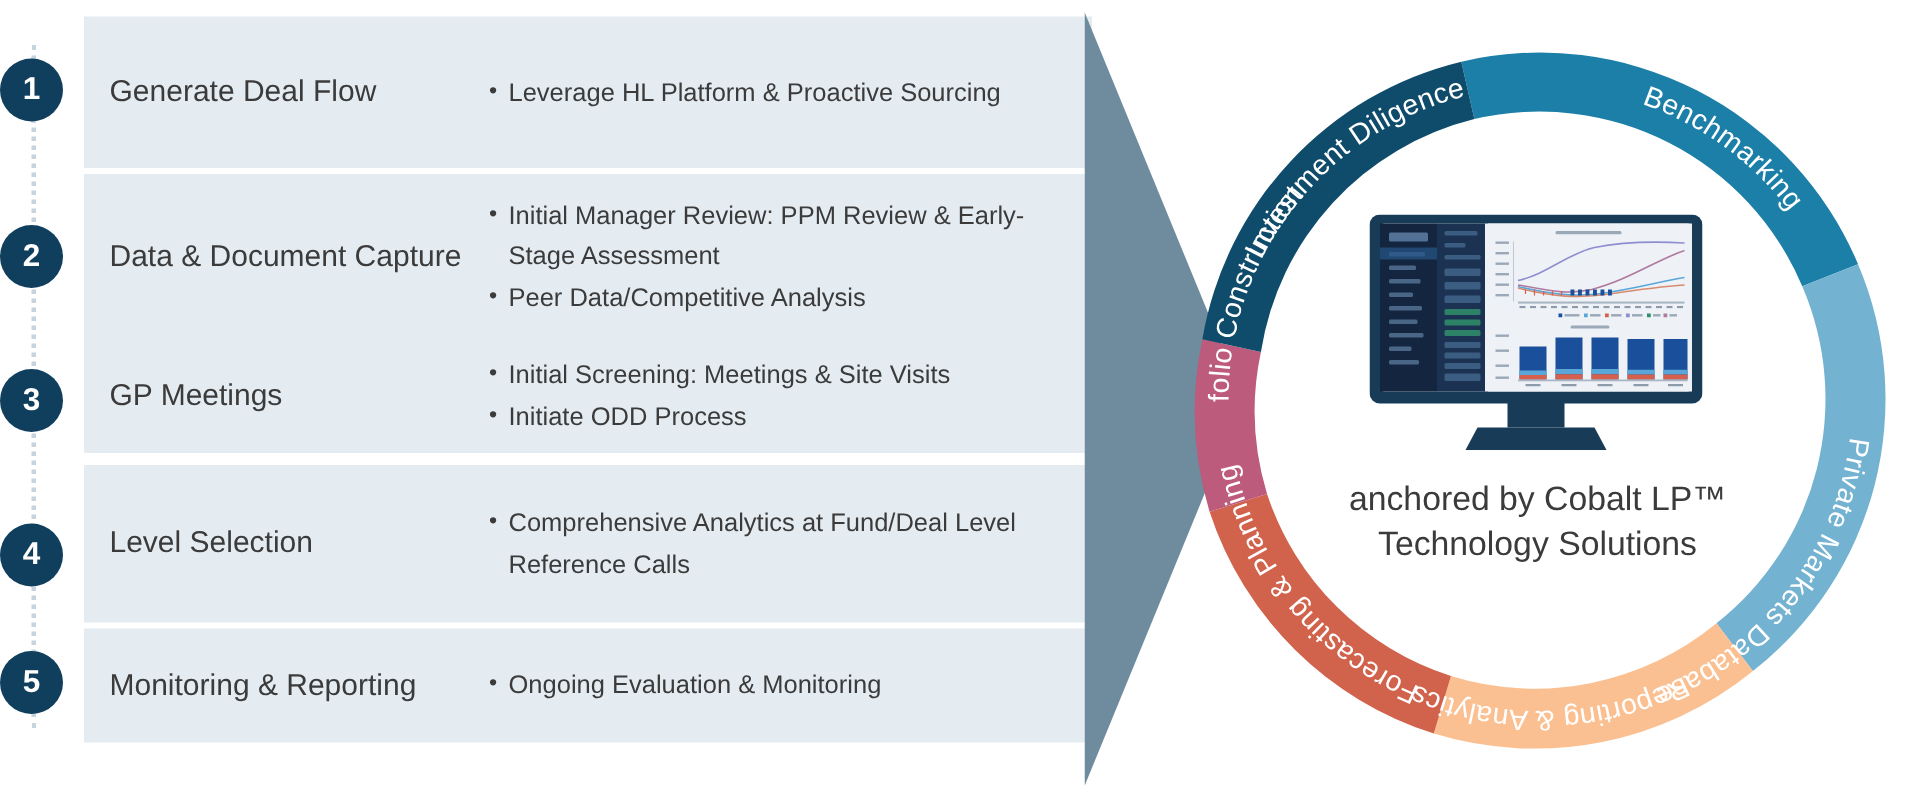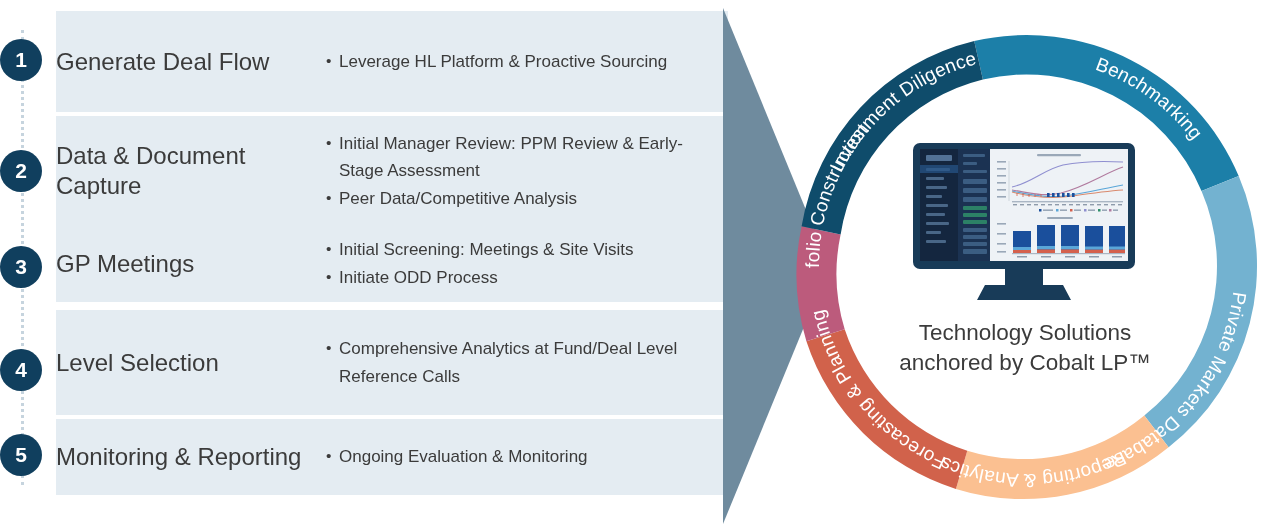--- a/index.html
+++ b/index.html
@@ -21,22 +21,22 @@
     display:flex;align-items:center;justify-content:center;
     font-size:21px;font-weight:700;letter-spacing:0;
     z-index:3;
   }
 
   .row{
     position:absolute;left:56px;width:672px;background:#e4ecf2;
     display:flex;align-items:center;box-sizing:border-box;
   }
   .row-title{
-    width:270px;box-sizing:border-box;
-    font-size:24px;color:#3b3b3b;line-height:1.25;
+    width:270px;padding-left:17px;box-sizing:border-box;
+    font-size:20px;color:#3b3b3b;line-height:1.25;
   }
   .row-bullets{flex:1;padding-right:18px;}
   .bullet{
     font-size:17px;color:#3b3b3b;line-height:1.62;
     position:relative;padding-left:13px;
   }
   .bullet:before{
     content:"\2022";position:absolute;left:0;top:0;color:#3b3b3b;font-size:15.5px;
   }
 
@@ -332,16 +332,16 @@
     <g fill="#8e9bab">
       <rect x="104" y="113" width="10" height="1.5"></rect>
         <rect x="128" y="113" width="10" height="1.5"></rect>
       <rect x="152" y="113" width="10" height="1.5"></rect>
         <rect x="176" y="113" width="10" height="1.5"></rect>
       <rect x="199" y="113" width="10" height="1.5"></rect>
     </g>
   </svg>
 
   <div id="wheel-center-text">
+    <div>anchored by Cobalt LP™</div>
     <div>Technology Solutions</div>
-    <div>anchored by Cobalt LP™</div>
   </div>
 </div>
 
 </body></html>

